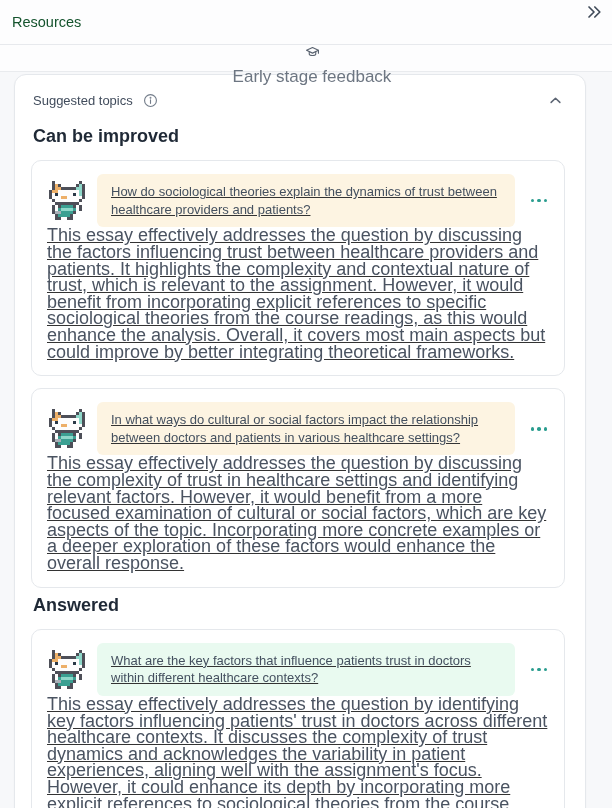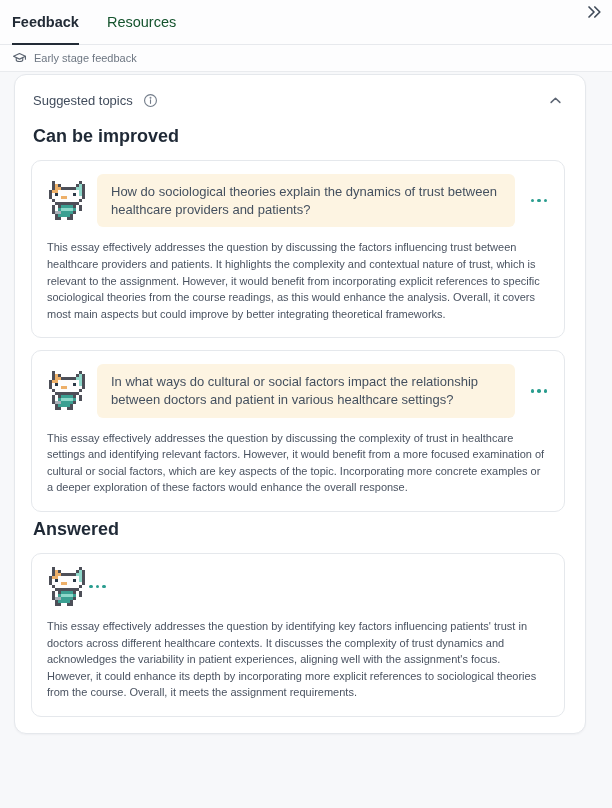--- a/index.html
+++ b/index.html
@@ -27,21 +27,21 @@
   }
   .tab.active { color:#222b36; font-weight:700; border-bottom-color:#222b36; }
   .overflow-btn {
     position:absolute; top:0px; right:6px;
     background:none; border:none; cursor:pointer; padding:2px;
     color:#3f4a58; line-height:0;
   }
   .subrow {
     display:flex; align-items:center; gap:7px;
     height:26px; padding-left:12px;
-    color:#6d7682; font-size:11px;
+    color:#6d7682; font-size:17px;flex-direction:column;
   }
   .subrow svg { flex:0 0 auto; }
 
   
   .content { padding:2px 0 12px 14px; }
   .panel {
     width:572px; background:#ffffff;
     border:1px solid #e5e8ec; border-radius:12px;
     box-shadow:0 1px 2px rgba(16,24,40,.04);
     padding:16px 20px 16px 16px;
@@ -57,47 +57,47 @@
   .section-heading {
     font-size:18px; font-weight:700; color:#1f2936;
     margin:4px 0 13px 2px;
   }
   .section + .section .section-heading { margin-top:7px; }
 
   .qcard {
     border:1px solid #e5e8ec; border-radius:10px;
     padding:13px 15px 15px 15px; margin-bottom:12px;
     background:#fff;
+    text-decoration:underline;
   }
   .qcard:last-child { margin-bottom:0; }
   .qrow { display:flex; align-items:center; }
   .avatar { width:40px; flex:0 0 40px; display:flex; justify-content:center; }
   .bubble {
     flex:1 1 auto; margin:0 14px 0 10px;
     border-radius:6px; padding:9px 14px;
     font-size:13px; line-height:1.36; color:#44505f;
   }
   .bubble.warm { background:#fdf4e2; }
   .bubble.mint { background:#e9faf0; }
   .dots {
     background:none; border:none; cursor:pointer;
     display:flex; gap:3px; align-items:center; padding:4px 2px;
     align-self:center;
   }
   .dots i { width:3.5px; height:3.5px; border-radius:50%; background:#2a9d8f; display:block; }
   .feedback {
-    margin-top:12px; font-size:11px; line-height:16.6px; color:#4a5361;
+    font-size:18px; line-height:16.6px; color:#4a5361;
   }
 </style>
 </head>
 <body>
 
 <div class="header">
   <div class="tabs">
-    <button class="tab active">Feedback</button>
     <button class="tab">Resources</button>
   </div>
   <button class="overflow-btn" aria-label="collapse panel">
     <svg width="20" height="20" viewBox="0 0 24 24" fill="none" stroke="currentColor" stroke-width="2" stroke-linecap="round" stroke-linejoin="round">
       <polyline points="6,6 12,12 6,18"></polyline>
       <polyline points="13,6 19,12 13,18"></polyline>
     </svg>
   </button>
   <div class="subrow">
     <span style="line-height:0;color:#5a6370;">
@@ -372,21 +372,21 @@
                 <rect x="12" y="33" width="3" height="3" fill="#3ba092"></rect>
                 <rect x="15" y="33" width="3" height="3" fill="#3ba092"></rect>
                 <rect x="18" y="33" width="3" height="3" fill="#3ba092"></rect>
                 <rect x="21" y="33" width="3" height="3" fill="#4d4f58"></rect>
                 <rect x="6" y="36" width="3" height="3" fill="#4d4f58"></rect>
                 <rect x="9" y="36" width="3" height="3" fill="#4d4f58"></rect>
                 <rect x="18" y="36" width="3" height="3" fill="#4d4f58"></rect>
                 <rect x="21" y="36" width="3" height="3" fill="#4d4f58"></rect>
               </svg>
             </div>
-          <div class="bubble warm">In what ways do cultural or social factors impact the relationship between doctors and patient in various healthcare settings?</div>
+          <div class="bubble warm">In what ways do cultural or social factors impact the relationship between doctors and patients in various healthcare settings?</div>
           <button class="dots" aria-label="card menu">
               <i></i>
               <i></i>
               <i></i>
             </button>
         </div>
         <p class="feedback">This essay effectively addresses the question by discussing the complexity of trust in healthcare settings and identifying relevant factors. However, it would benefit from a more focused examination of cultural or social factors, which are key aspects of the topic. Incorporating more concrete examples or a deeper exploration of these factors would enhance the overall response.</p>
       </div>
     </div>
 
@@ -503,20 +503,21 @@
                 <rect x="12" y="33" width="3" height="3" fill="#3ba092"></rect>
                 <rect x="15" y="33" width="3" height="3" fill="#3ba092"></rect>
                 <rect x="18" y="33" width="3" height="3" fill="#3ba092"></rect>
                 <rect x="21" y="33" width="3" height="3" fill="#4d4f58"></rect>
                 <rect x="6" y="36" width="3" height="3" fill="#4d4f58"></rect>
                 <rect x="9" y="36" width="3" height="3" fill="#4d4f58"></rect>
                 <rect x="18" y="36" width="3" height="3" fill="#4d4f58"></rect>
                 <rect x="21" y="36" width="3" height="3" fill="#4d4f58"></rect>
               </svg>
             </div>
+          <div class="bubble mint">What are the key factors that influence patients trust in doctors within different healthcare contexts?</div>
           <button class="dots" aria-label="card menu">
               <i></i>
               <i></i>
               <i></i>
             </button>
         </div>
         <p class="feedback">This essay effectively addresses the question by identifying key factors influencing patients' trust in doctors across different healthcare contexts. It discusses the complexity of trust dynamics and acknowledges the variability in patient experiences, aligning well with the assignment's focus. However, it could enhance its depth by incorporating more explicit references to sociological theories from the course. Overall, it meets the assignment requirements.</p>
       </div>
     </div>
 

